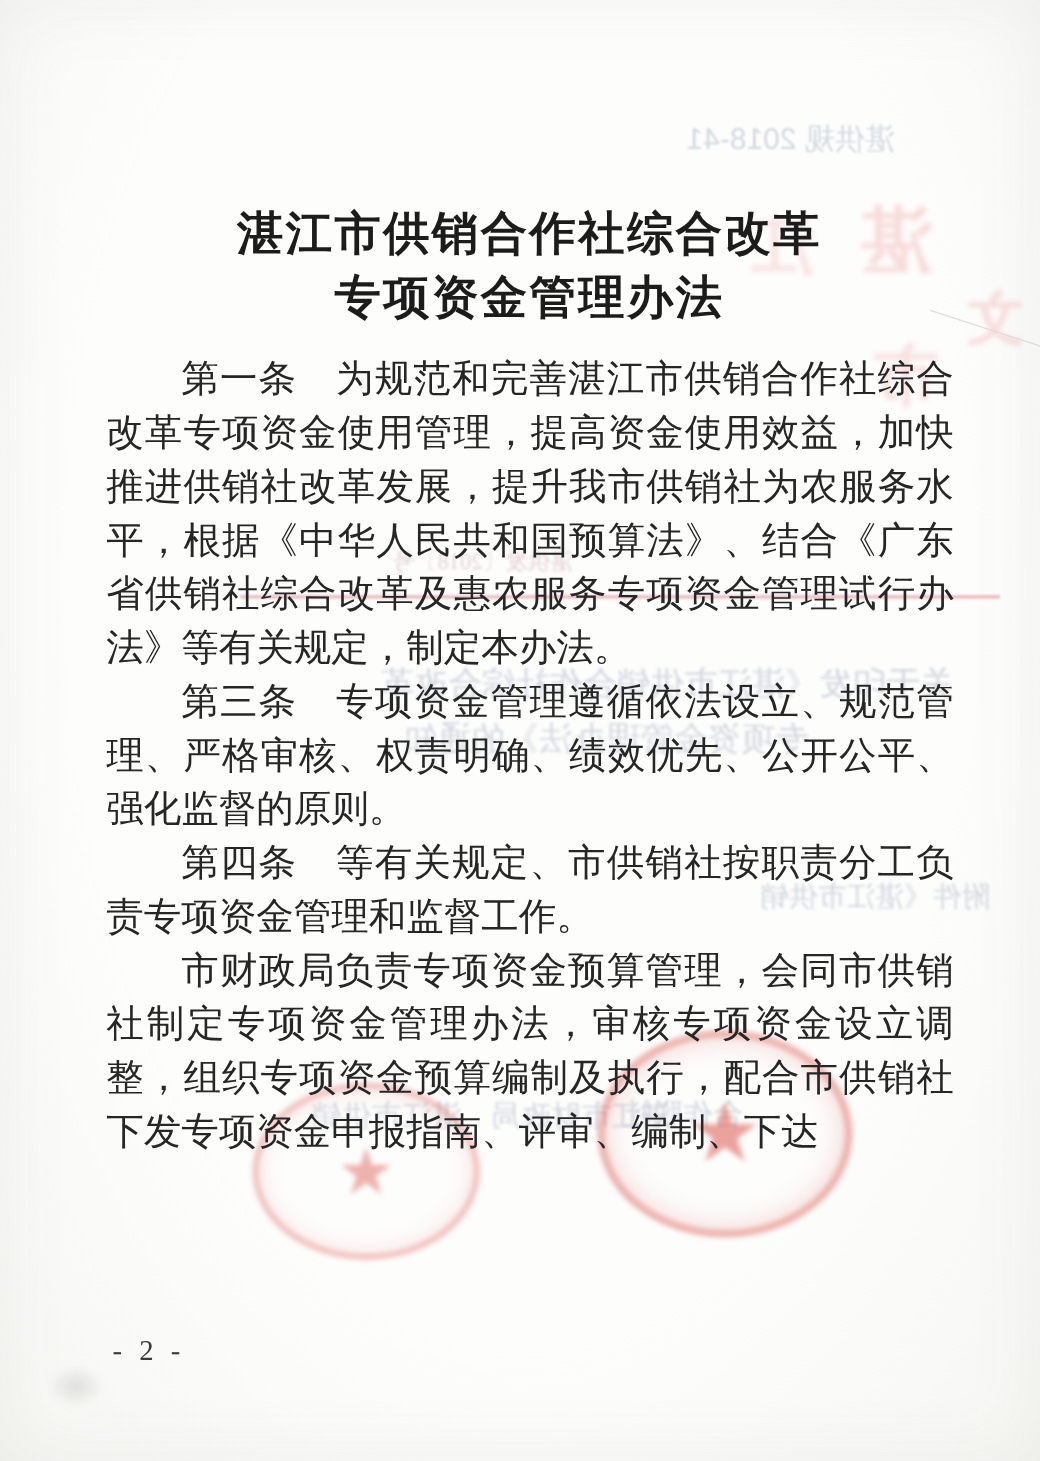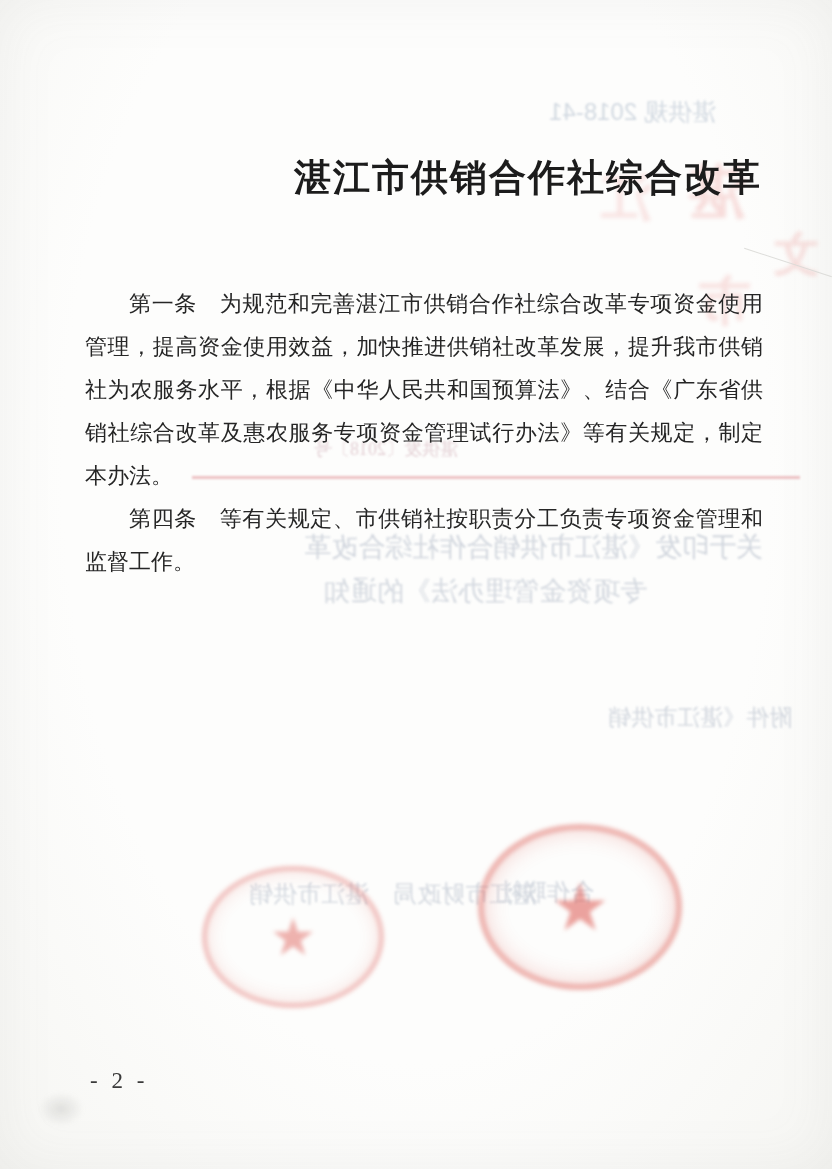--- a/index.html
+++ b/index.html
@@ -66,27 +66,27 @@
     background:#d9d9d6;transform:rotate(18deg);opacity:.9;
   }
   .smudge{
     position:absolute;left:38px;top:1092px;width:46px;height:34px;
     background:radial-gradient(ellipse,rgba(150,150,148,.25),transparent 70%);
     filter:blur(2px);
   }
   
   .content{position:absolute;inset:0;z-index:2;}
   .doc-title{
-    position:absolute;left:85px;top:152px;width:677px;
-    text-align:right;color:#1c1c1c;font-weight:bold;
+    position:absolute;left:85px;top:162px;width:677px;
+    text-align:center;color:#1c1c1c;font-weight:bold;
     font-size:37px;line-height:51px;letter-spacing:2px;
   }
   .body-text{
     position:absolute;left:85px;top:282px;width:678px;
-    font-size:22px;line-height:43px;color:#262626;
+    font-size:30px;line-height:43px;color:#262626;
     text-align:justify;
   }
   .body-text p{margin:0;text-indent:2em;}
   .page-number{
     position:absolute;left:90px;top:1068px;
     font-size:23px;color:#3a3a3a;letter-spacing:4px;
   }
 </style>
 </head>
 <body>
@@ -112,22 +112,25 @@
   <div class="seal seal-right">
     <span class="star">★</span>
   </div>
 
   <div class="scratch"></div>
   <div class="smudge"></div>
 
   <div class="content">
     <div class="doc-title">
       <div>湛江市供销合作社综合改革</div>
+      <div>专项资金管理办法</div>
     </div>
 
     <div class="body-text">
       <p>第一条　为规范和完善湛江市供销合作社综合改革专项资金使用管理，提高资金使用效益，加快推进供销社改革发展，提升我市供销社为农服务水平，根据《中华人民共和国预算法》、结合《广东省供销社综合改革及惠农服务专项资金管理试行办法》等有关规定，制定本办法。</p>
+      <p>第三条　专项资金管理遵循依法设立、规范管理、严格审核、权责明确、绩效优先、公开公平、强化监督的原则。</p>
       <p>第四条　等有关规定、市供销社按职责分工负责专项资金管理和监督工作。</p>
+      <p>市财政局负责专项资金预算管理，会同市供销社制定专项资金管理办法，审核专项资金设立调整，组织专项资金预算编制及执行，配合市供销社下发专项资金申报指南、评审、编制、下达</p>
     </div>
 
     <div class="page-number">- 2 -</div>
   </div>
 </div>
 
 </body></html>

